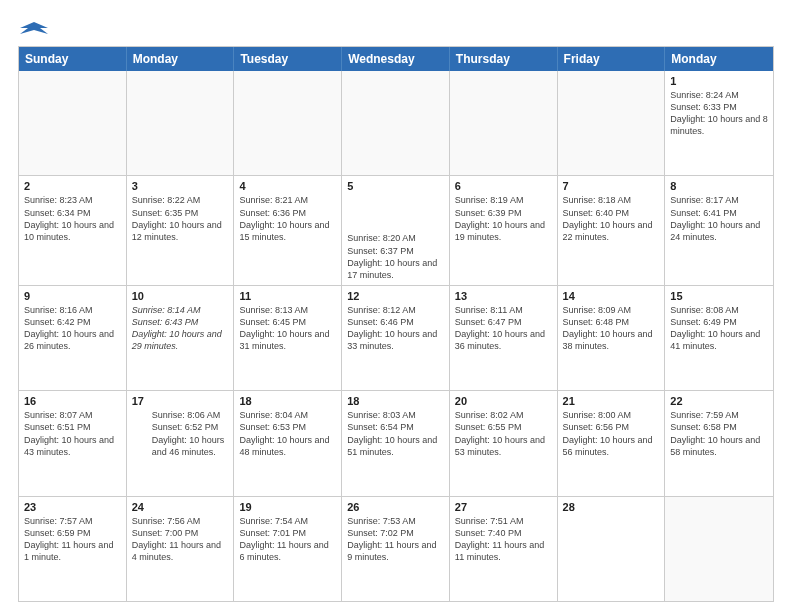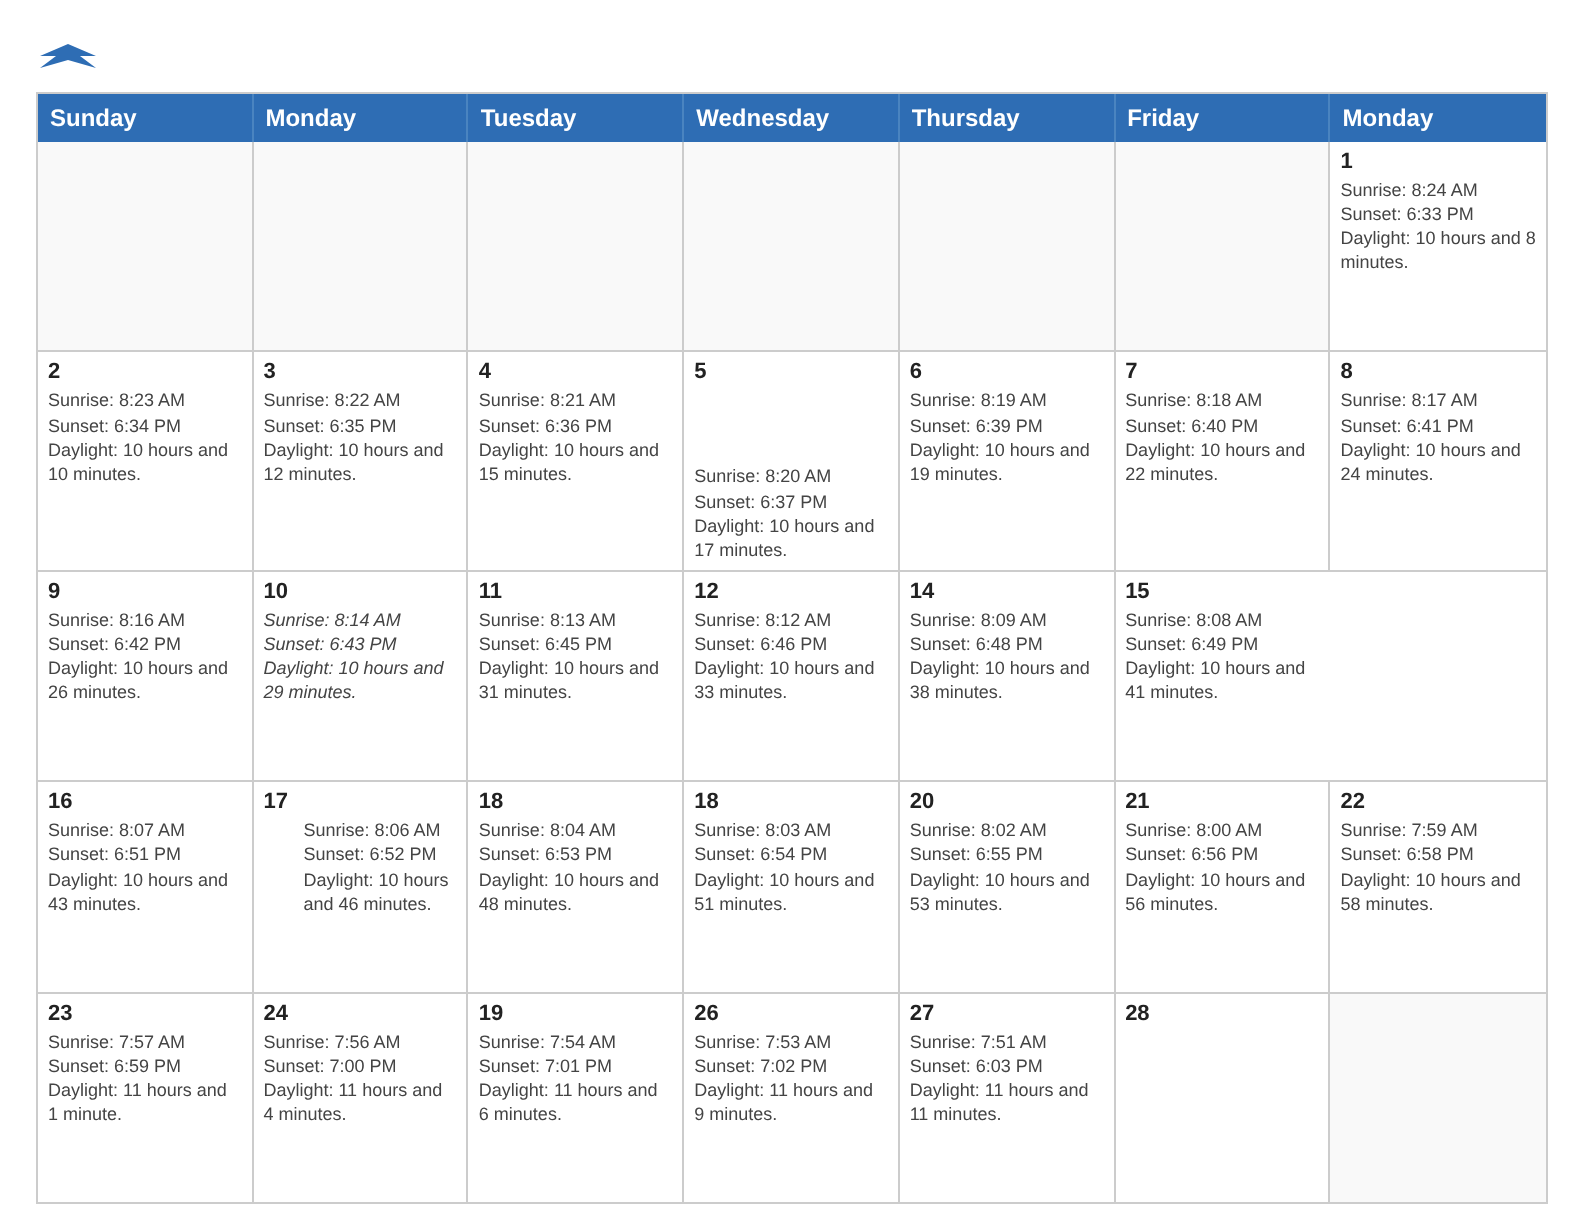--- a/index.html
+++ b/index.html
@@ -220,20 +220,26 @@
 Sunset: 6:45 PM
 Daylight: 10 hours and 31 minutes.</div>
           </div>
           <div class="cal-cell">
             <div class="day-num">12</div>
             <div class="day-info" style="white-space: pre-line;">Sunrise: 8:12 AM
 Sunset: 6:46 PM
 Daylight: 10 hours and 33 minutes.</div>
           </div>
           <div class="cal-cell">
+            <div class="day-num">13</div>
+            <div class="day-info" style="white-space: pre-line;">Sunrise: 8:11 AM
+Sunset: 6:47 PM
+Daylight: 10 hours and 36 minutes.</div>
+          </div>
+          <div class="cal-cell">
             <div class="day-num">14</div>
             <div class="day-info" style="white-space: pre-line;">Sunrise: 8:09 AM
 Sunset: 6:48 PM
 Daylight: 10 hours and 38 minutes.</div>
           </div>
           <div class="cal-cell">
             <div class="day-num">15</div>
             <div class="day-info" style="white-space: pre-line;">Sunrise: 8:08 AM
 Sunset: 6:49 PM
 Daylight: 10 hours and 41 minutes.</div>
@@ -304,21 +310,21 @@
           </div>
           <div class="cal-cell">
             <div class="day-num">26</div>
             <div class="day-info" style="white-space: pre-line;">Sunrise: 7:53 AM
 Sunset: 7:02 PM
 Daylight: 11 hours and 9 minutes.</div>
           </div>
           <div class="cal-cell">
             <div class="day-num">27</div>
             <div class="day-info" style="white-space: pre-line;">Sunrise: 7:51 AM
-Sunset: 6:03 PM
+Sunset: 7:40 PM
 Daylight: 11 hours and 11 minutes.</div>
           </div>
           <div class="cal-cell">
             <div class="day-num">28</div>
           </div>
           <div class="cal-cell empty"></div>
         </div>
       </div>
   </div>
 </div>

